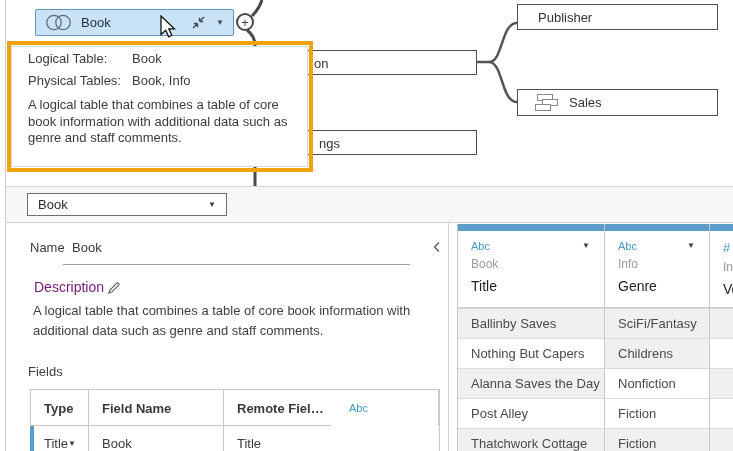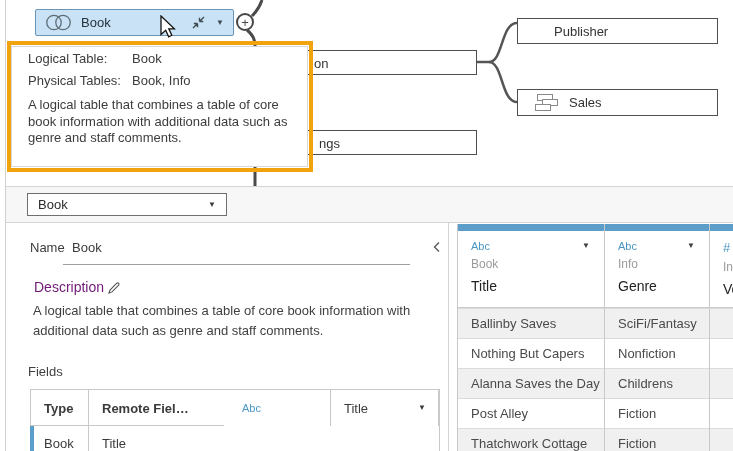--- a/index.html
+++ b/index.html
@@ -99,21 +99,21 @@
     <path d="M489,62 C503,62 501,102 517,102" stroke="#555" stroke-width="2.5"></path>
   </svg>
 
   <div class="abs lnode" style="left:258px;top:50px;width:219px;height:25px;">
     <span class="partial-label" style="left:55px;text-align:center;">on</span>
   </div>
   <div class="abs lnode" style="left:258px;top:130px;width:219px;height:25px;">
     <span class="partial-label" style="left:60px;">ngs</span>
   </div>
 
-  <div class="abs lnode" style="left:517px;top:18px;width:201px;height:26px;padding-left:36px;">
+  <div class="abs lnode" style="left:517px;top:4px;width:201px;height:26px;padding-left:20px;">
     <span>Publisher</span>
   </div>
 
   <div class="abs lnode" style="left:517px;top:89px;width:201px;height:27px;padding-left:15px;">
     <span style="margin-right:10px;display:flex;">
       <svg width="26" height="18" viewBox="0 0 26 18" fill="none">
         <rect x="4.5" y="0.5" width="15" height="6" stroke="#8a8a8a" fill="#fff"></rect>
         <rect x="9.5" y="5.5" width="15" height="6" stroke="#8a8a8a" fill="#fff"></rect>
         <rect x="2.5" y="10.5" width="15" height="6" stroke="#8a8a8a" fill="#fff"></rect>
       </svg>
@@ -183,20 +183,21 @@
     <span class="desc-head">Description</span>
     <svg class="pencil" width="14" height="14" viewBox="0 0 14 14" fill="none">
       <path d="M2,12 L3,9 L9.8,2.2 a1.35,1.35 0 0 1 1.9,1.9 L5,10.9 L2,12 Z" stroke="#555" stroke-width="1.1"></path>
     </svg>
     <div class="desc-text">A logical table that combines a table of core book information with additional data such as genre and staff comments.</div>
 
     <span class="fields-label">Fields</span>
 
     <div class="fields-table">
       <div class="hc br">Type</div>
+      <div class="hc br">Field Name</div>
       <div class="hc">Remote Fiel…</div>
 
       <div class="dc type br">Abc</div>
       <div class="dc name br">
         <span>Title</span>
         <span class="caret" style="color:#3d3d3d;">▼</span>
       </div>
       <div class="dc br">Book</div>
       <div class="dc">Title</div>
     </div>
@@ -226,22 +227,22 @@
       <div class="gstrip"></div>
       <div class="ghead">
         <div class="gtype-row">
           <span class="gtype">Abc</span>
           <span class="caret" style="color:#3d3d3d;">▼</span>
         </div>
         <div class="gtable">Info</div>
         <div class="gfield">Genre</div>
       </div>
       <div class="gcell alt">SciFi/Fantasy</div>
+      <div class="gcell alt">Childrens</div>
       <div class="gcell">Nonfiction</div>
-      <div class="gcell alt">Childrens</div>
       <div class="gcell">Fiction</div>
       <div class="gcell alt">Fiction</div>
     </div>
 
     <div class="gcol c3">
       <div class="gstrip"></div>
       <div class="ghead">
         <div class="gtype-row">
           <span class="gtype num">#</span>
         </div>

